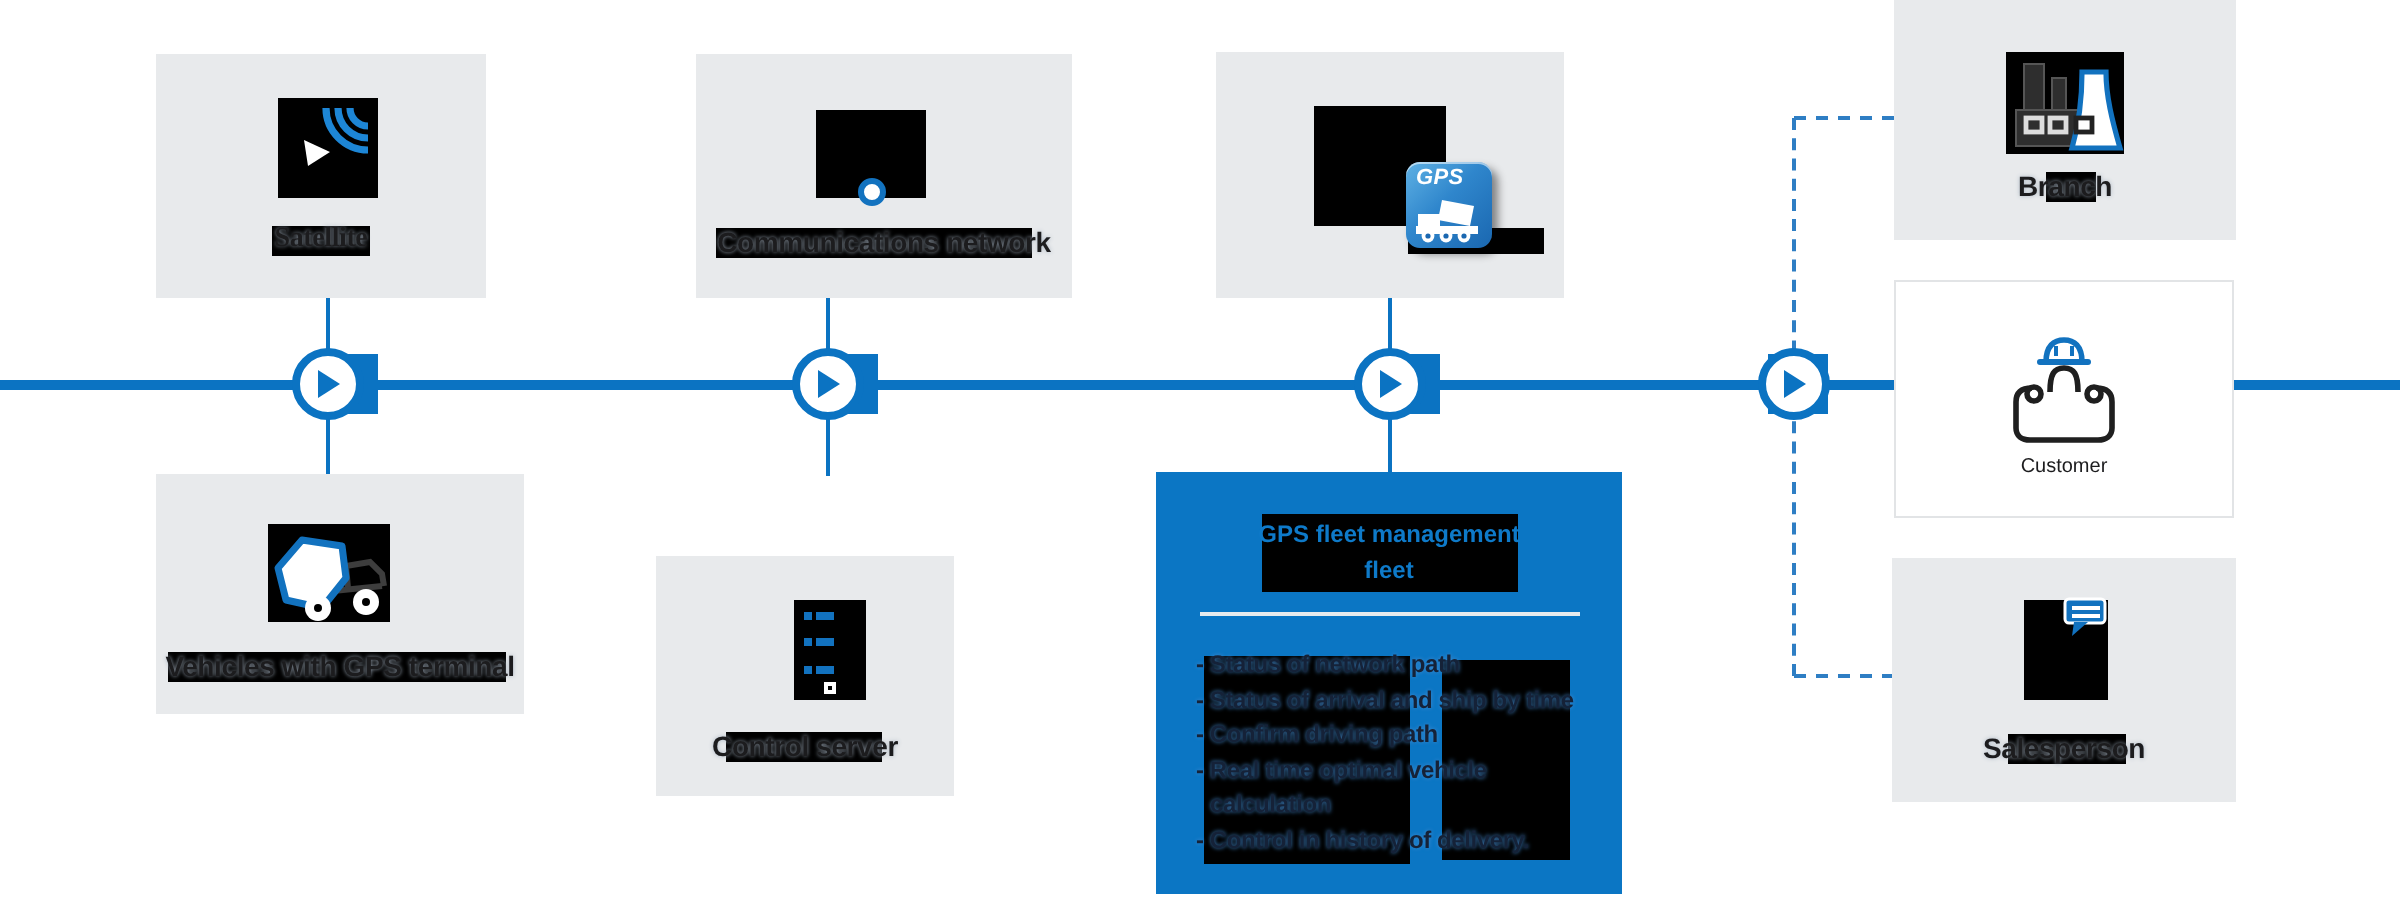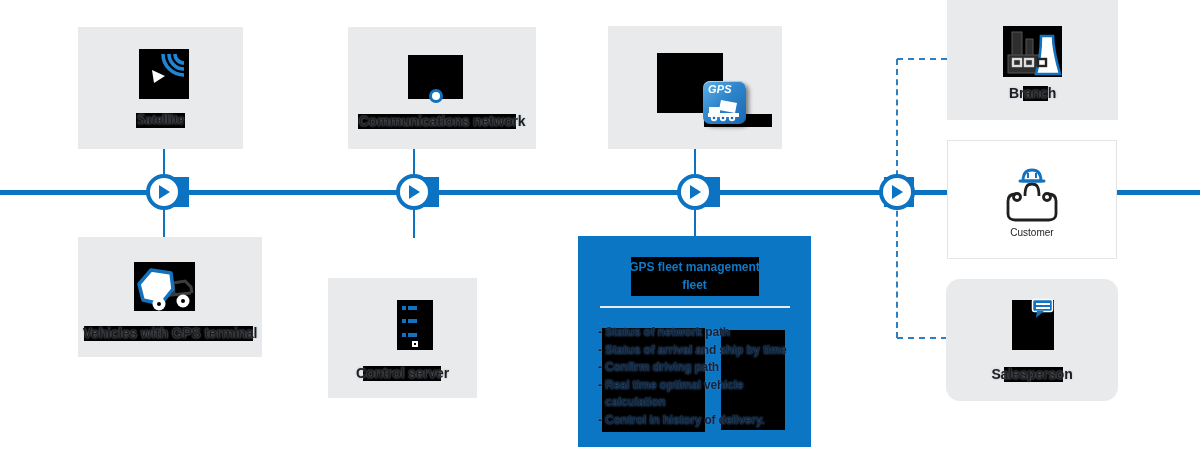--- a/index.html
+++ b/index.html
@@ -245,21 +245,21 @@
       <line x1="27" y1="8" x2="27" y2="13" stroke="#1272bf" stroke-width="2"></line>
       <line x1="35" y1="8" x2="35" y2="13" stroke="#1272bf" stroke-width="2"></line>
     </svg>
     <div class="lblrow" style="top:82px;">
       <span class="lbl">
         <span class="txt plain" style="text-shadow:none;">Customer</span>
       </span>
     </div>
   </div>
 
-  <div class="node" style="left:946px;top:279px;width:172px;height:122px;border-radius:14px;">
+  <div class="node" style="left:946px;top:279px;width:172px;height:122px;">
     <div class="blackrect" style="left:66px;top:21px;width:42px;height:50px;"></div>
     <svg class="icon" style="left:85px;top:19px;" width="24" height="22" viewBox="0 0 24 22">
       <rect x="1.5" y="1.5" width="20" height="12" rx="2" fill="#1272bf" stroke="#fff" stroke-width="1.5"></rect>
       <rect x="5" y="5" width="14" height="2" fill="#fff"></rect>
       <rect x="5" y="9" width="14" height="2" fill="#fff"></rect>
       <polygon points="6,13 13,13 5,20" fill="#1272bf"></polygon>
     </svg>
     <div class="lblrow" style="top:87px;">
       <span class="lbl">
         <i class="band" style="left:14px;right:11px;"></i>

